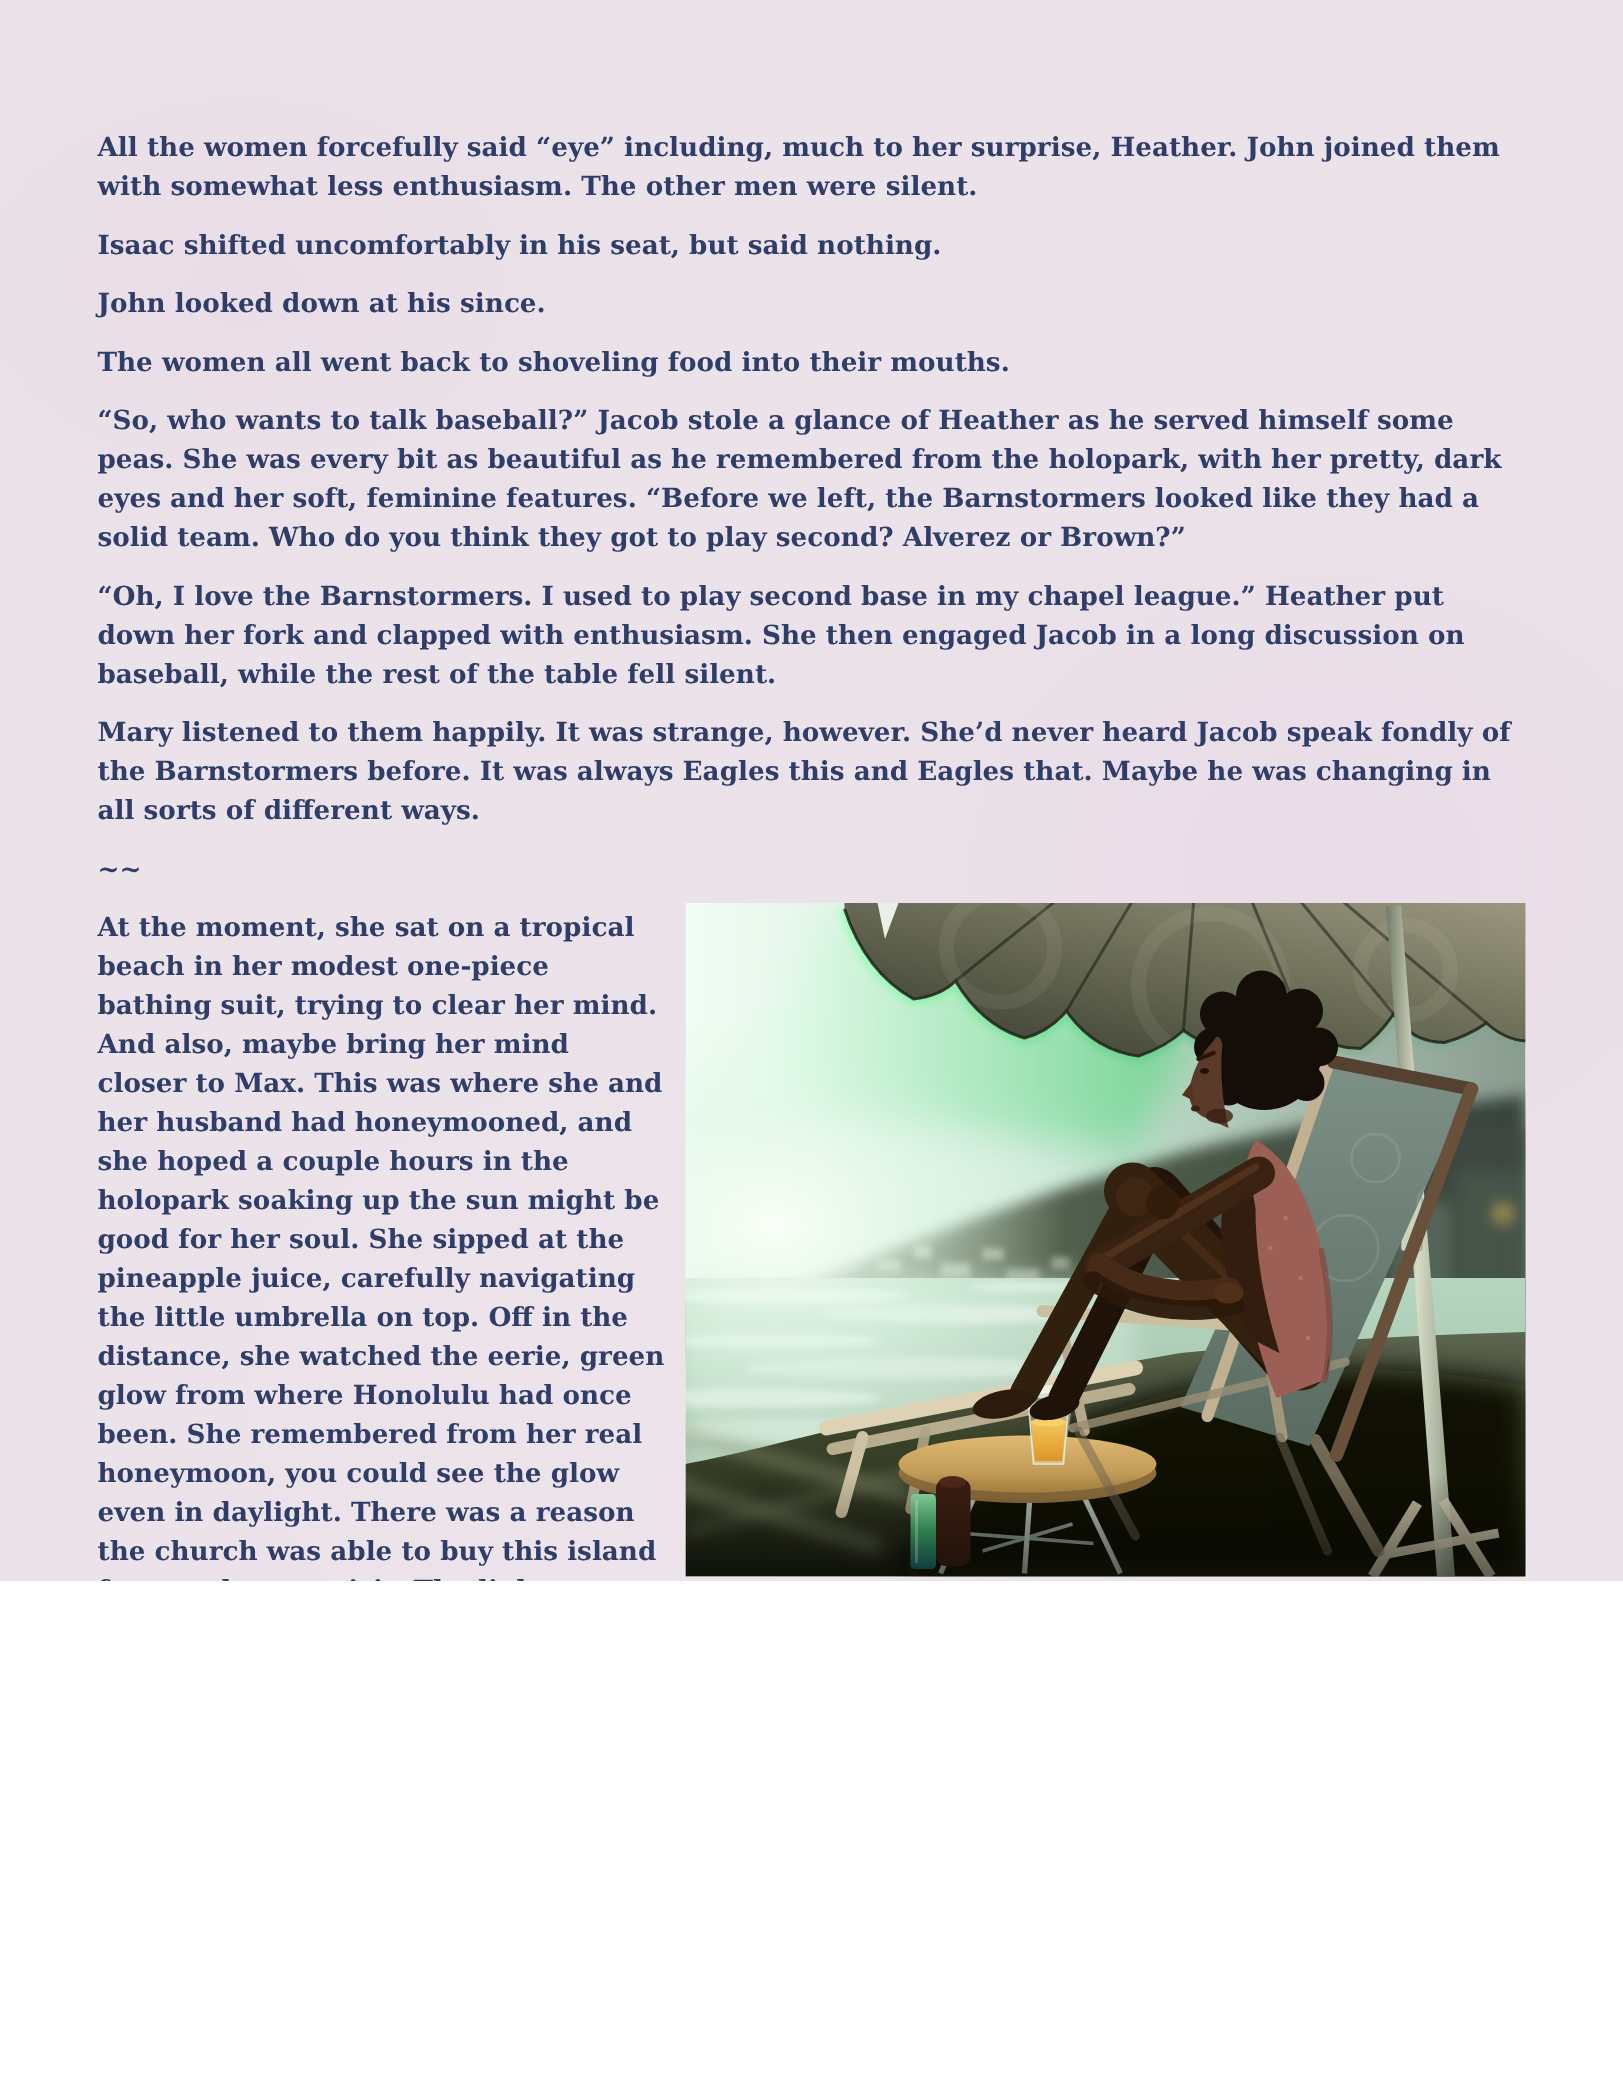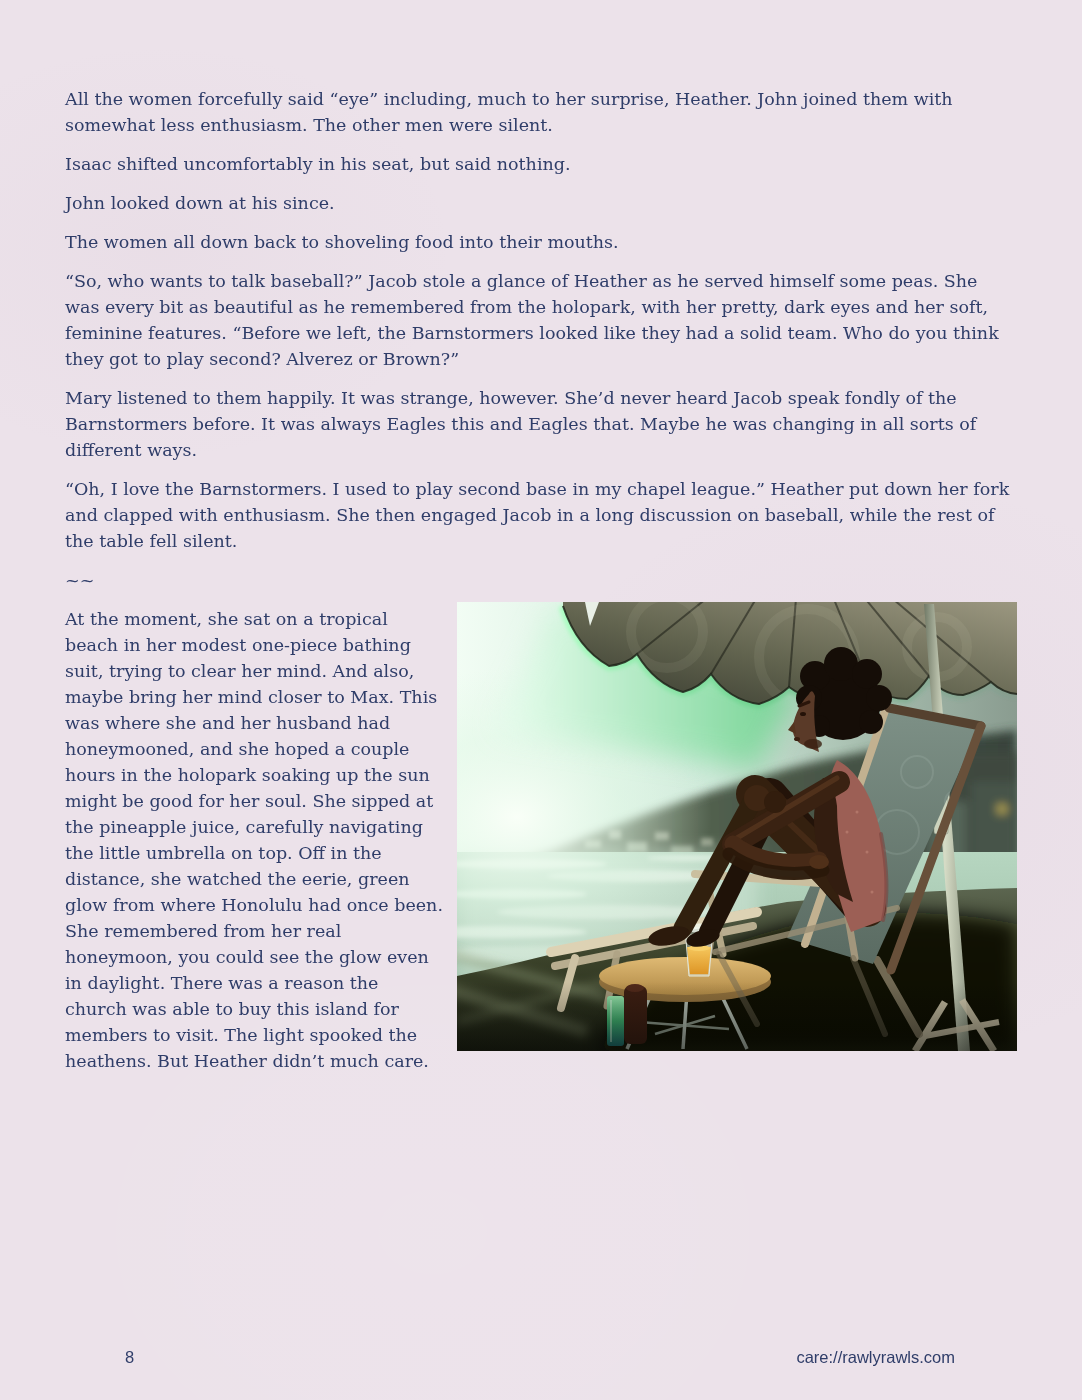--- a/index.html
+++ b/index.html
@@ -1,27 +1,28 @@
 <!DOCTYPE html>
 <html style="--page-bg: #ece2ea; --page-text: #2f3d69; --p-sky_bright: #f2fdf4; --p-sky: #cfe9da; --p-sky_right: #8a9c90; --p-glow: #62d186; --p-sea: #9fbfa9; --p-hill: #4c594a; --p-sand: #5c6650; --p-sand_light: #8d9a75; --p-shadow: #090b06; --p-canopy_dark: #35382d; --p-canopy_light: #9b9780; --p-pole: #b9c1ad; --p-wood_light: #ddd2b4; --p-wood_dark: #55412f; --p-fabric: #72857c; --p-hair: #150d07; --p-skin: #4e2f1f; --p-suit: #9c5f55; --p-table: #cda765; --p-juice: #eca93d; --p-can: #3fae6e;"><head>
 <meta charset="utf-8">
 <title>Page</title>
 <style>
   html,body{margin:0;padding:0;}
   .page{
     position:relative;
-    width:1082px;height:1400px;
+    width:1082px;height:1054px;
     background:var(--page-bg,#ece2ea);
     background-image:
       radial-gradient(ellipse 420px 300px at 15% 18%, rgba(186,156,178,.06), transparent 70%),
       radial-gradient(ellipse 520px 420px at 82% 55%, rgba(186,156,182,.07), transparent 70%),
       radial-gradient(ellipse 640px 500px at 40% 88%, rgba(255,255,255,.06), transparent 70%);
     color:var(--page-text,#2f3d69);
     font-family:"DejaVu Serif","Liberation Serif",serif;
     overflow:hidden;
+    font-weight:bold;
   }
   .content{padding:86px 65px 0 65px;font-size:17.5px;line-height:26px;}
   .content p,.content .p{margin:0 0 13px 0;}
   .sep{margin:64px 0 60px 0;}
   .intro{margin-bottom:7px;}
   figure.photo{float:right;width:560px;height:449px;margin:-4px 0 10px 14px;padding:0;}
   figure.photo svg{display:block;width:560px;height:449px;}
   .footer{
     position:absolute;top:1348px;left:0;right:0;
     display:flex;justify-content:space-between;align-items:baseline;
@@ -31,24 +32,24 @@
   .footer a{color:inherit;text-decoration:none;cursor:pointer;}
 </style>
 </head>
 <body>
 
 <div class="page">
   <div class="content">
     <p>All the women forcefully said “eye” including, much to her surprise, Heather. John joined them with somewhat less enthusiasm. The other men were silent.</p>
     <p>Isaac shifted uncomfortably in his seat, but said nothing.</p>
     <p>John looked down at his since.</p>
-    <p>The women all down back to shoveling food into their mouths.</p>
+    <p>The women all went back to shoveling food into their mouths.</p>
     <p>“So, who wants to talk baseball?” Jacob stole a glance of Heather as he served himself some peas. She was every bit as beautiful as he remembered from the holopark, with her pretty, dark eyes and her soft, feminine features. “Before we left, the Barnstormers looked like they had a solid team. Who do you think they got to play second? Alverez or Brown?”</p>
+    <p>“Oh, I love the Barnstormers. I used to play second base in my chapel league.” Heather put down her fork and clapped with enthusiasm. She then engaged Jacob in a long discussion on baseball, while the rest of the table fell silent.</p>
     <p>Mary listened to them happily. It was strange, however. She’d never heard Jacob speak fondly of the Barnstormers before. It was always Eagles this and Eagles that. Maybe he was changing in all sorts of different ways.</p>
-    <p>“Oh, I love the Barnstormers. I used to play second base in my chapel league.” Heather put down her fork and clapped with enthusiasm. She then engaged Jacob in a long discussion on baseball, while the rest of the table fell silent.</p>
     <p class="sep">~~</p>
 
     <div class="p wrap">
       <figure class="photo" aria-label="A woman with an afro, wearing a terracotta one-piece swimsuit, sits in a wooden sling beach chair under a scalloped olive umbrella facing a pale green sea; a round wooden side table holds a glass of pineapple juice, with a footrest and a green glow on the horizon.">
         <svg viewBox="0 0 560 449" xmlns="http://www.w3.org/2000/svg">
           <defs>
             <filter id="f2" x="-40%" y="-40%" width="180%" height="180%">
                 <feGaussianBlur stdDeviation="2"></feGaussianBlur>
               </filter>
             <filter id="f5" x="-40%" y="-40%" width="180%" height="180%">

